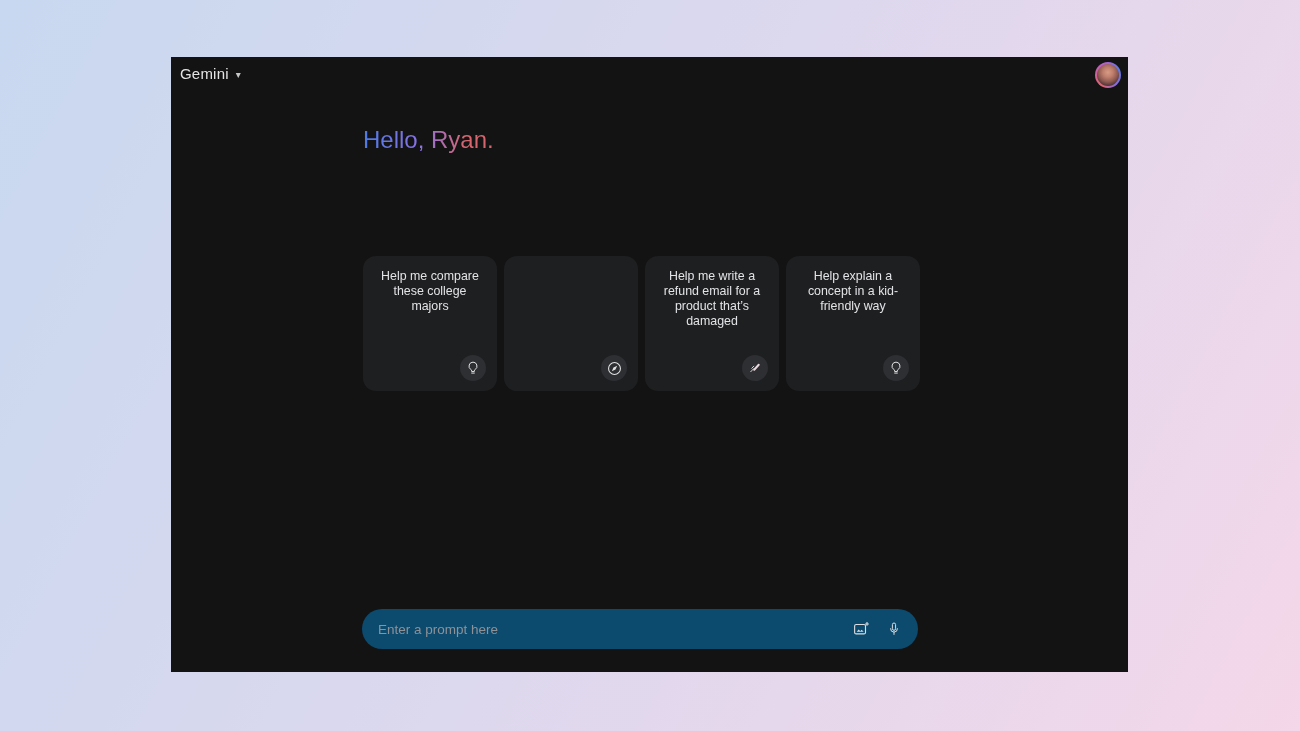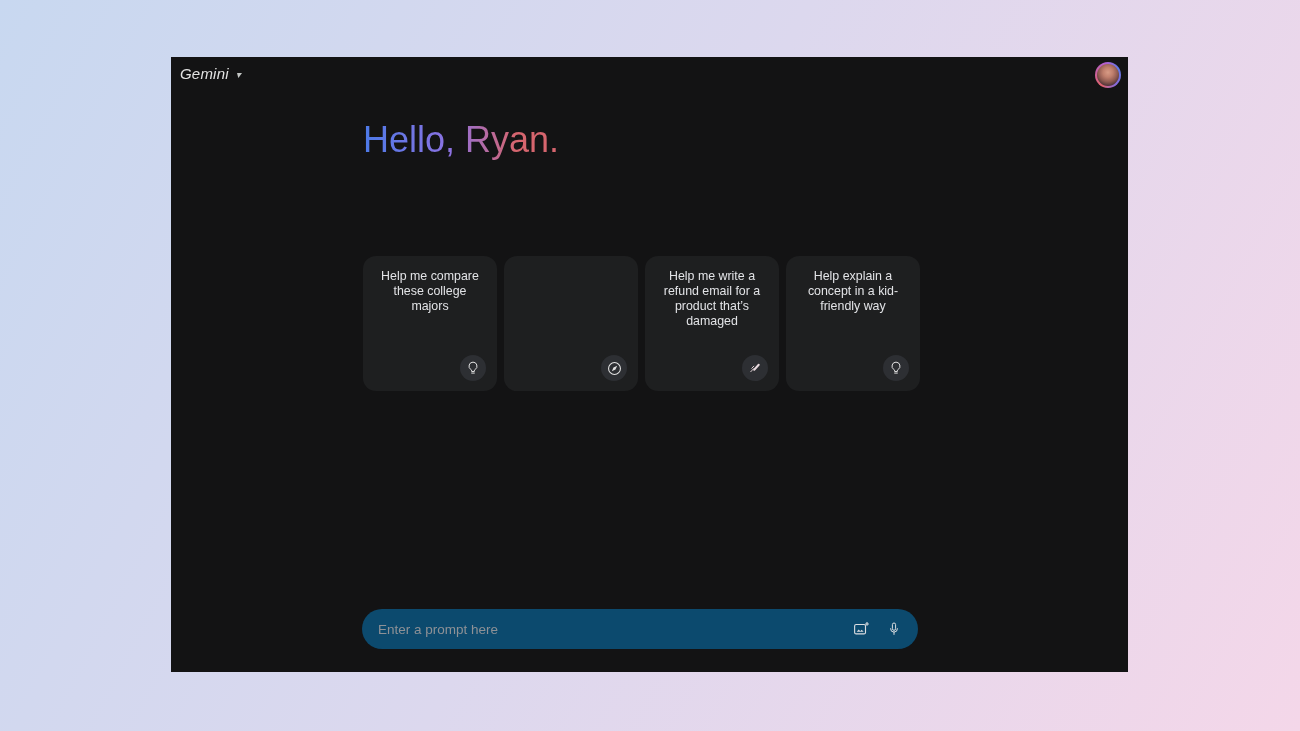--- a/index.html
+++ b/index.html
@@ -10,37 +10,37 @@
     position:relative;
   }
   .window {
     position:absolute; left:171px; top:57px; width:957px; height:615px;
     background:#131314; overflow:hidden;
   }
   
   .topbar { position:absolute; top:0; left:0; right:0; height:38px; }
   .gemini-selector {
     position:absolute; left:9px; top:8px; display:flex; align-items:center;
-    gap:7px; cursor:pointer; background:none; border:none;font-style:italic;
+    gap:7px; cursor:pointer; background:none; border:none;
   }
   .app-title { color:#e3e3e3; font-size:15px; letter-spacing:0.2px; }
   .caret { color:#c4c7c5; font-size:10px; line-height:10px; padding-top:2px; }
   .avatar {
     position:absolute; top:5px; right:7px; width:26px; height:26px; border-radius:50%;
     background:conic-gradient(from 210deg, #e2636b, #b45fd0 38%, #5f7ae8 58%, #8a6ad8 82%, #e2636b);
     padding:2px; cursor:pointer;
   }
   .avatar-img {
     width:100%; height:100%; border-radius:50%;
     background:radial-gradient(circle at 50% 38%, #d79b85 0%, #c07f6d 28%, #8e5a50 55%, #4a3136 78%, #26202a 100%);
   }
   
   .greeting { position:absolute; left:192px; top:62px; }
   .headline {
-    font-size:36px; line-height:42px; font-weight:500; display:inline-block;
+    font-size:24px; line-height:42px; font-weight:500; display:inline-block;
     background:linear-gradient(90deg, #4c7ae8 0%, #8e72e2 45%, #d6656e 78%, #d6656e 100%);
     -webkit-background-clip:text; background-clip:text; color:transparent;
   }
   .subline { font-size:36px; line-height:42px; font-weight:500; color:#444746; }
   
   .cards { position:absolute; left:192px; top:199px; display:flex; gap:7px; }
   .card {
     width:134px; height:135px; background:#1e1f20; border-radius:13px;
     padding:13px 12px; position:relative; cursor:pointer;
   }

